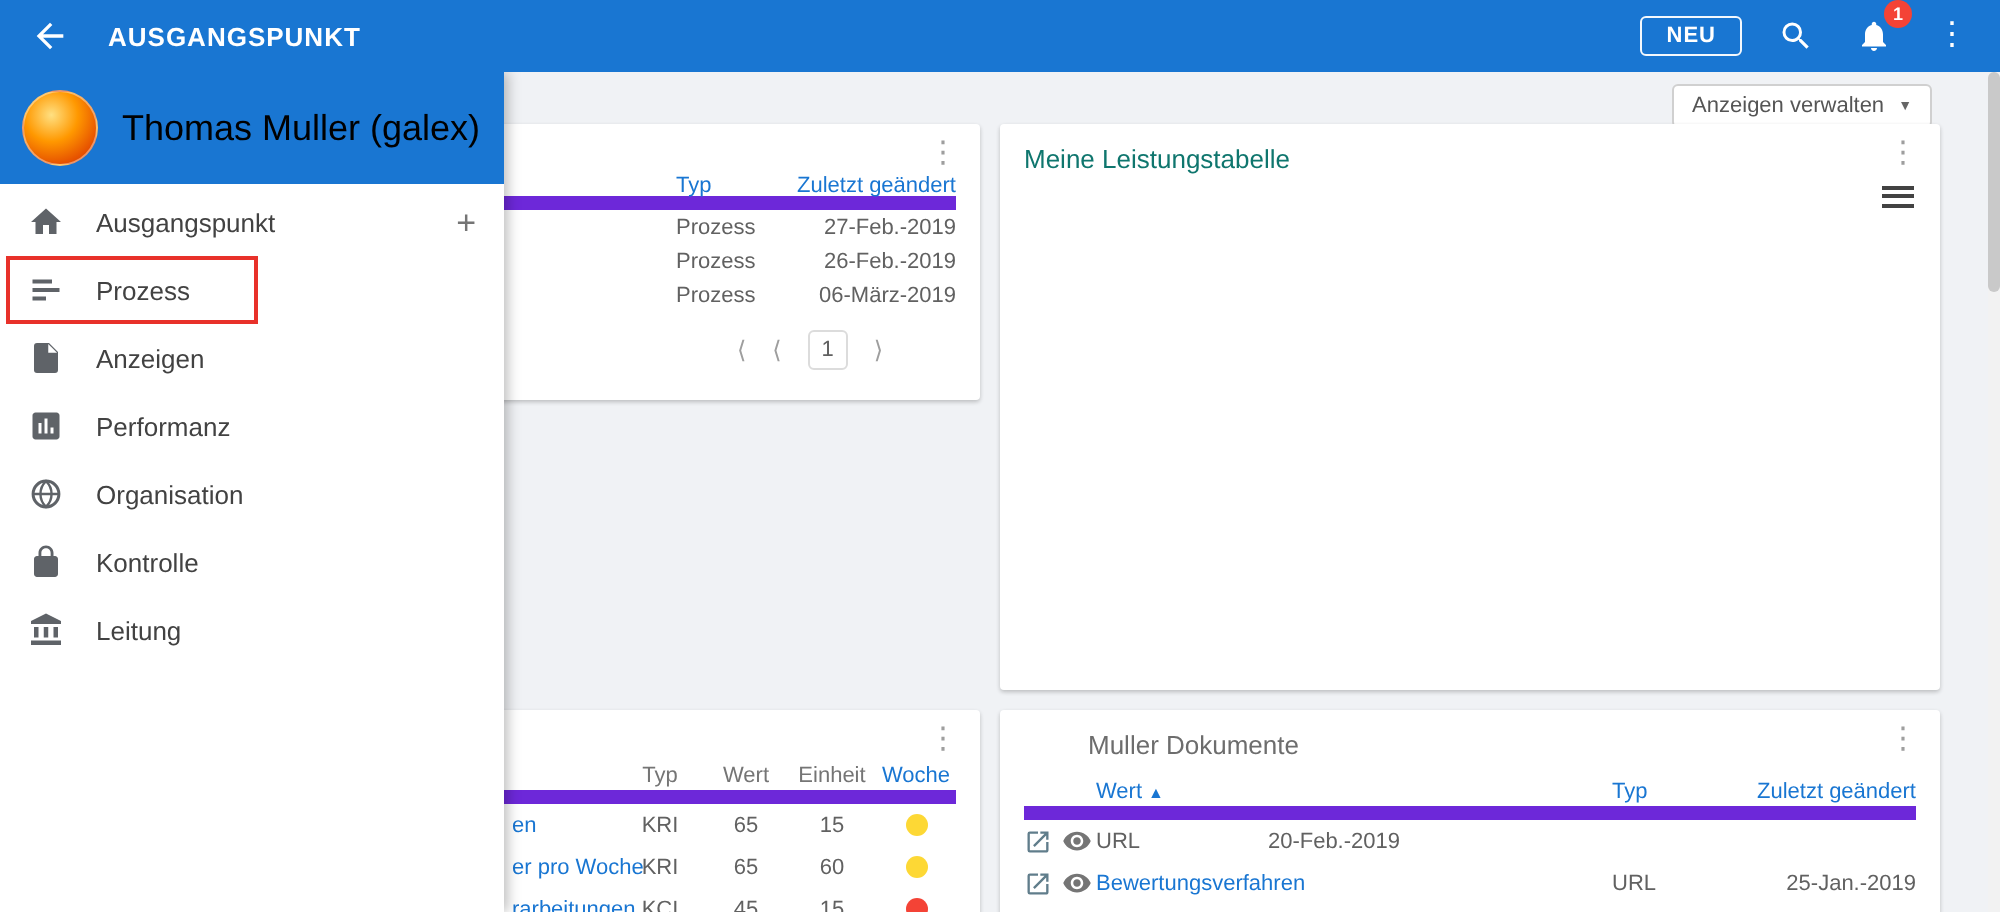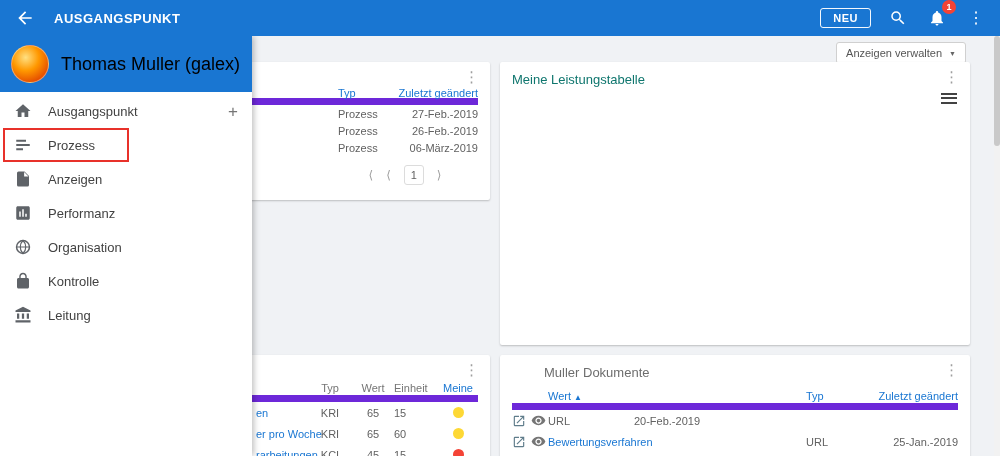--- a/index.html
+++ b/index.html
@@ -60,21 +60,21 @@
   .chart-burger{position:absolute;top:28px;right:13px;width:16px;cursor:pointer}
   .chart-burger span{display:block;height:2px;background:#424242;margin:2.5px 0}
   .pie-wrap{position:absolute;left:0;top:38px}
 
   
   .card-metrics .trow{height:21px}
   .card-metrics .col-name{flex:1;position:relative;height:100%}
   .card-metrics .fragment{position:absolute;left:224px;top:50%;transform:translateY(-50%);white-space:nowrap}
   .card-metrics .col-typ{width:44px;text-align:center}
   .card-metrics .col-wert{width:42px;text-align:center}
-  .card-metrics .col-einheit{width:44px;}
+  .card-metrics .col-einheit{width:44px;text-align:center}
   .card-metrics .col-farbe{width:40px;display:flex;justify-content:center}
   .dot{width:11px;height:11px;border-radius:50%}
 
   
   .card-docs .table{padding-top:8px}
   .card-docs .docs-title{font-size:13px;color:#6d6d6d;margin:2px 0 9px 32px}
   .card-docs .trow{height:21px}
   .card-docs .col-icons{width:36px;display:flex;align-items:center;gap:5px}
   .card-docs .col-dname{flex:1;white-space:nowrap;overflow:hidden}
   .card-docs .col-dtyp{width:52px}
@@ -230,21 +230,21 @@
 </div>
 
 <div class="card card-metrics">
   <div class="card-dots">⋮</div>
   <div class="table">
     <div class="trow thead">
       <div class="col-name"></div>
       <div class="col-typ th-gray">Typ</div>
       <div class="col-wert th-gray">Wert</div>
       <div class="col-einheit th-gray">Einheit</div>
-      <div class="col-farbe th-blue">Meine</div>
+      <div class="col-farbe th-blue">Woche</div>
     </div>
     <div class="trow">
       <div class="col-name">
           <span class="fragment link">en</span>
         </div>
       <div class="col-typ">KRI</div>
       <div class="col-wert">65</div>
       <div class="col-einheit">15</div>
       <div class="col-farbe">
           <span class="dot" style="background: rgb(253, 216, 53);"></span>

